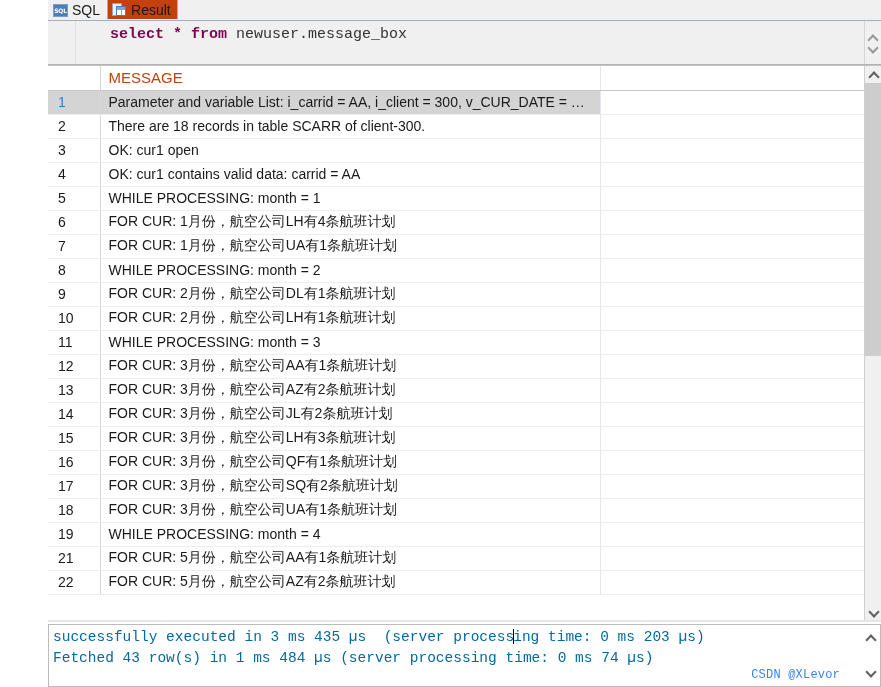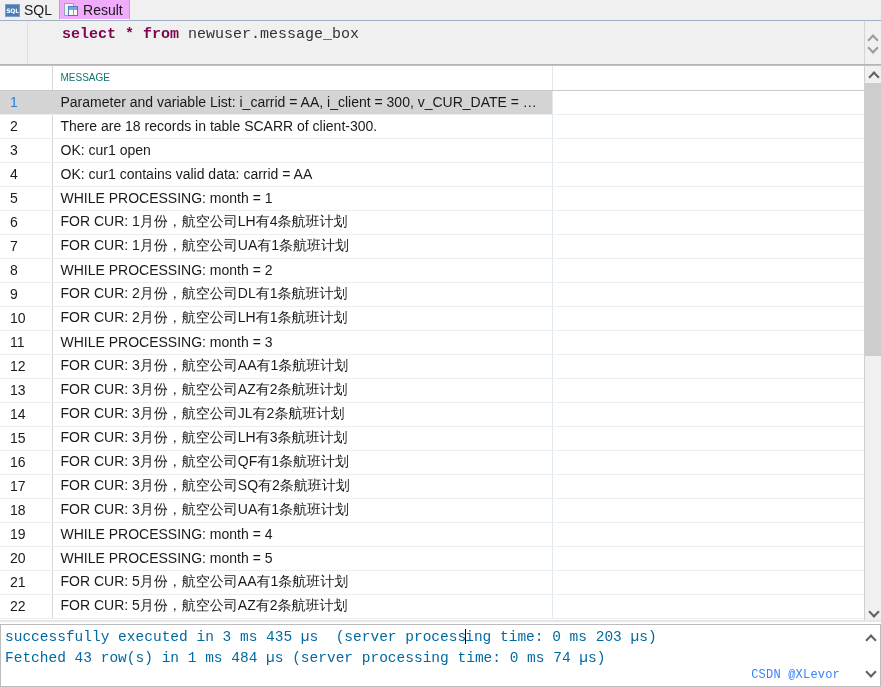--- a/index.html
+++ b/index.html
@@ -7,21 +7,21 @@
     margin: 0; padding: 0;
     width: 881px; height: 687px;
     background: #ffffff;
     font-family: "Liberation Sans", sans-serif;
     overflow: hidden;
   }
   #app {
     position: relative;
     width: 881px; height: 687px;
     background: #ffffff;
-    display: flex; flex-direction: column;
+    display: flex; flex-direction: column; padding-left: 48px;
   }
 
   
   .tabbar {
     position: relative;
     height: 21px;
     background: #f0f0f0;
     display: flex;
     align-items: flex-end;
     flex: 0 0 auto;
@@ -33,21 +33,21 @@
     padding: 0 6px 0 4px;
     gap: 4px;
     font-size: 14px;
     color: #1a1a1a;
     cursor: pointer;
     background: #f0f0f0;
     border: 1px solid transparent;
     border-bottom: none;
   }
   .tab.active {
-    background: #f0abfc;
+    background: #c2410c;
     border: 1px solid #a0b0c0;
     border-bottom: 1px solid #ffffff;
     position: relative;
     z-index: 3;
   }
   .tab .tablabel { line-height: 1; white-space: nowrap; }
 
   .icon-sql {
     width: 15px; height: 13px;
     background: #ffffff;
@@ -172,22 +172,22 @@
   table.grid col.c-pad { width: auto; }
 
   table.grid thead th {
     height: 24px;
     background: #ffffff;
     border-bottom: 1px solid #c9c9c9;
     border-right: 1px solid #e3e8ee;
     font-weight: normal;
     text-align: left;
     padding: 0 0 0 8px;
-    color: #0f766e;
-    font-size: 10px;
+    color: #c2410c;
+    font-size: 15px;
     vertical-align: middle;
   }
   table.grid thead th.h-num {
     background: #ffffff;
     border-right: 1px solid #d6d6d6;
   }
   table.grid thead th.h-pad { border-right: none; }
 
   table.grid tbody td {
     height: 24px;
@@ -441,25 +441,20 @@
               <td class="num">18</td>
               <td class="msg">FOR CUR: 3月份，航空公司UA有1条航班计划</td>
               <td class="pad"></td>
             </tr>
             <tr>
               <td class="num">19</td>
               <td class="msg">WHILE PROCESSING: month = 4</td>
               <td class="pad"></td>
             </tr>
             <tr>
-              <td class="num">20</td>
-              <td class="msg">WHILE PROCESSING: month = 5</td>
-              <td class="pad"></td>
-            </tr>
-            <tr>
               <td class="num">21</td>
               <td class="msg">FOR CUR: 5月份，航空公司AA有1条航班计划</td>
               <td class="pad"></td>
             </tr>
             <tr>
               <td class="num">22</td>
               <td class="msg">FOR CUR: 5月份，航空公司AZ有2条航班计划</td>
               <td class="pad"></td>
             </tr>
           </tbody>

